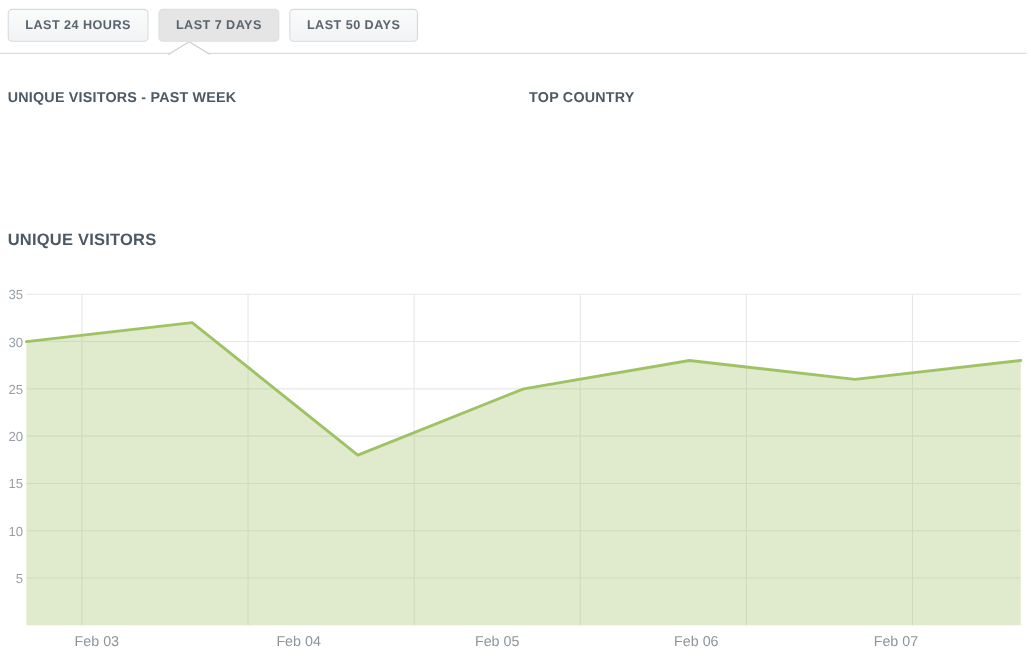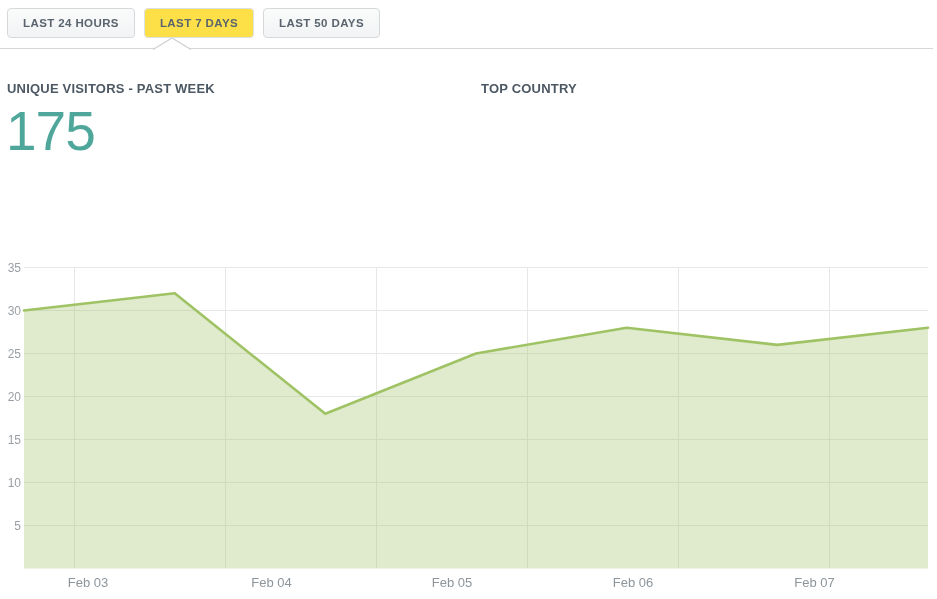--- a/index.html
+++ b/index.html
@@ -31,21 +31,21 @@
     background: linear-gradient(#fafbfb, #f2f3f4);
     color: #5a646e;
     font-family: "Liberation Sans", sans-serif;
     font-size: 11.5px;
     font-weight: 700;
     letter-spacing: 0.4px;
     cursor: pointer;
     white-space: nowrap;
   }
   .tab.selected {
-    background: #fde047;
+    background: #e5e5e5;
     border-color: #dde0e3;
   }
   .divider {
     position: absolute;
     top: 48px;
     left: 0;
     width: 937px;
     height: 0;
     border-top: 1px solid #d5d8db;
     z-index: 1;
@@ -108,24 +108,24 @@
     </div>
 
   <div class="divider"></div>
 
   <svg class="notch" width="40" height="13">
     <polygon points="1,12.5 20,1 39,12.5" fill="#ffffff"></polygon>
     <path d="M1,12.5 L20,1 L39,12.5" fill="none" stroke="#cdd1d4" stroke-width="1.2"></path>
   </svg>
 
   <div class="stat-label" id="uv-label">UNIQUE VISITORS - PAST WEEK</div>
-  <div class="stat-value" id="uv-value">175</div>
 
   <div class="stat-label" id="tc-label">TOP COUNTRY</div>
 
+  <div class="chart-title">UNIQUE VISITORS</div>
 
   <svg id="chart" width="937" height="344" viewBox="0 255 937 344">
       <line x1="24" y1="525.5" x2="928" y2="525.5" stroke="#e7e7e7" stroke-width="1"></line>
       <line x1="24" y1="482.5" x2="928" y2="482.5" stroke="#e7e7e7" stroke-width="1"></line>
       <line x1="24" y1="439.5" x2="928" y2="439.5" stroke="#e7e7e7" stroke-width="1"></line>
       <line x1="24" y1="396.5" x2="928" y2="396.5" stroke="#e7e7e7" stroke-width="1"></line>
       <line x1="24" y1="353.5" x2="928" y2="353.5" stroke="#e7e7e7" stroke-width="1"></line>
       <line x1="24" y1="310.5" x2="928" y2="310.5" stroke="#e7e7e7" stroke-width="1"></line>
       <line x1="24" y1="267.5" x2="928" y2="267.5" stroke="#e7e7e7" stroke-width="1"></line>
       <line x1="74.5" y1="267.5" x2="74.5" y2="568.5" stroke="#e7e7e7" stroke-width="1"></line>

